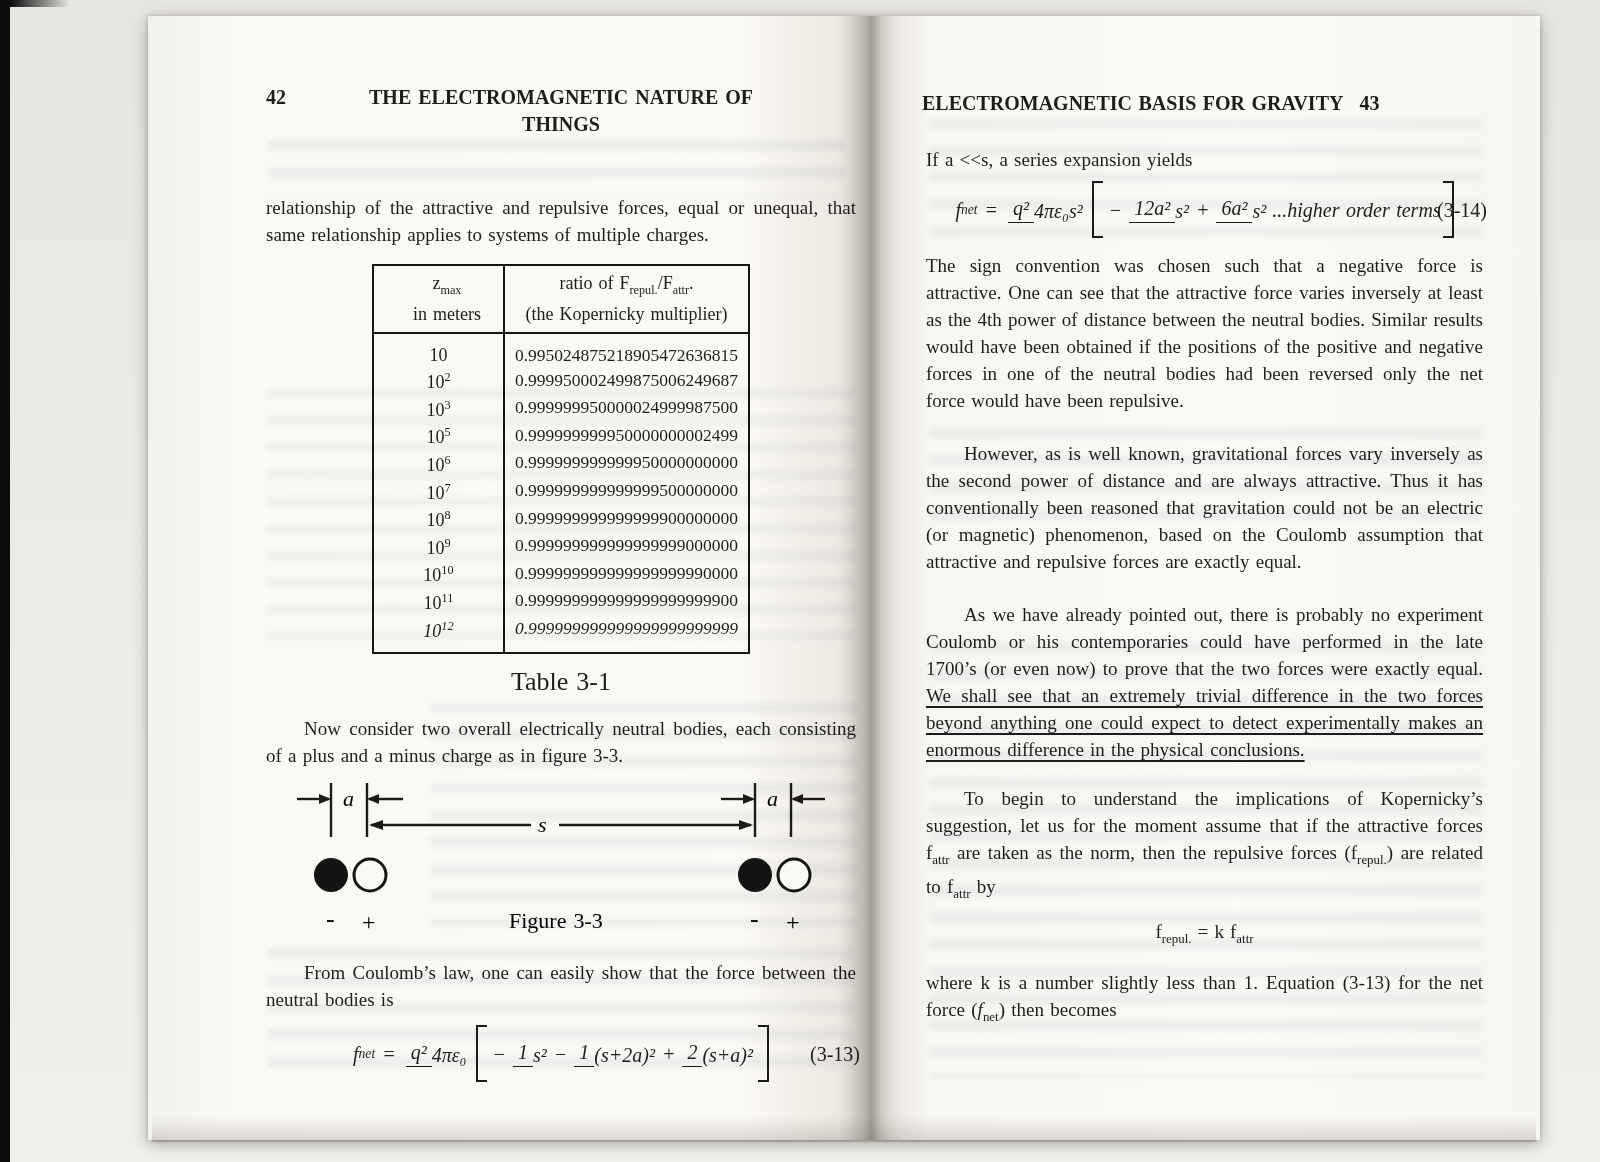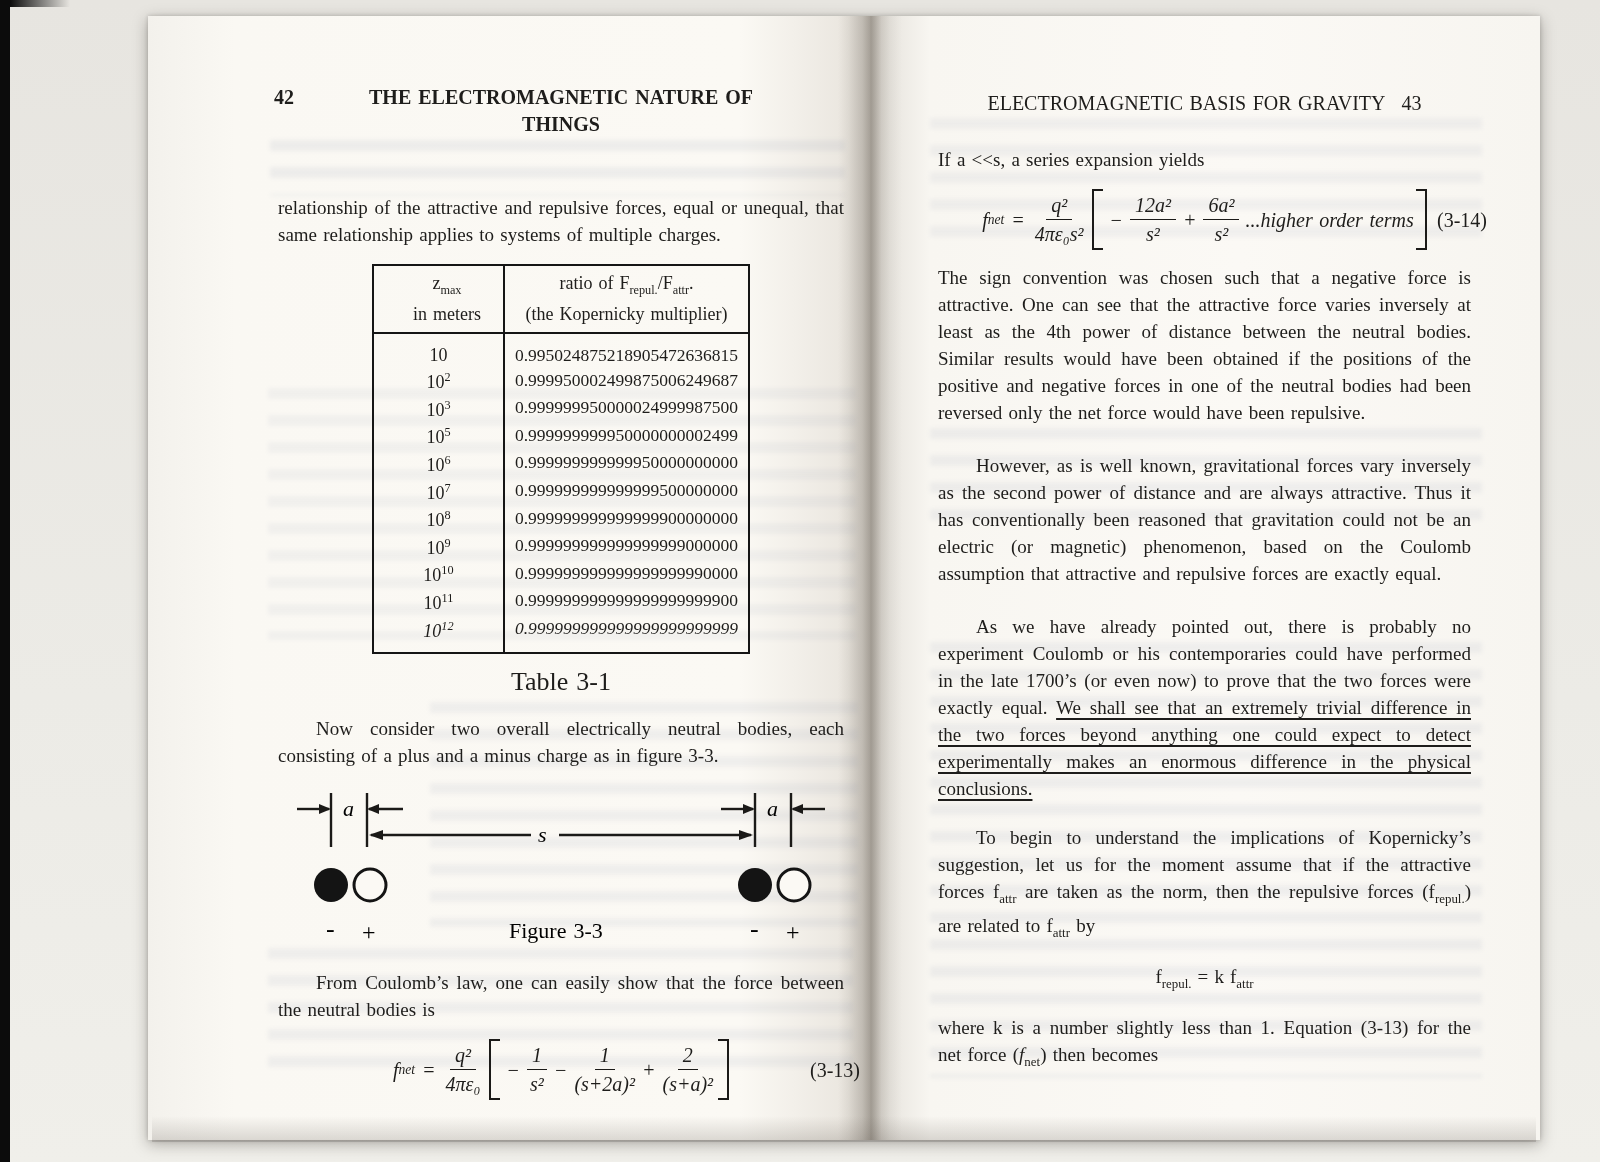--- a/index.html
+++ b/index.html
@@ -25,25 +25,25 @@
     position:absolute;z-index:1;pointer-events:none;
     background:repeating-linear-gradient(180deg,#7d88a2 0px,#7d88a2 11px,transparent 11px,transparent 27px);
     filter:blur(2px);
   }
 
   .col{position:absolute;z-index:2;font-size:19px;line-height:27px;text-align:justify;word-spacing:1.5px;}
   .col-left{left:262px;top:84px;width:598px;}
   .col-right{left:922px;top:88px;width:565px;}
 
   .running-head{position:relative;text-align:center;font-weight:700;font-size:20px;line-height:27px;word-spacing:2px;}
-  .pageno-left{position:absolute;left:12px;top:0;font-weight:700;}
-  .rh-right{text-align:center;font-weight:400;font-size:20px;line-height:30px;}
+  .pageno-left{position:absolute;left:4px;top:0;font-weight:700;}
+  .rh-right{text-align:left;font-weight:700;font-size:20px;line-height:30px;}
   .rh-right .pn{margin-left:16px;}
 
-  p{margin:16px;}
+  p{margin:4px;}
   .ind{text-indent:38px;}
   .mt-para1{margin-top:56px;}
   u.long{text-decoration:underline;text-decoration-thickness:1.5px;text-underline-offset:4px;}
 
   
   table.ktable{border-collapse:collapse;border:2.5px solid #151515;margin:16px auto 0;background:transparent;}
   table.ktable th{border-bottom:2.5px solid #151515;font-weight:400;padding:5px 10px 6px;text-align:center;font-size:18px;line-height:24px;}
   table.ktable th.th1{border-right:2.5px solid #151515;width:92px;padding-left:27px;}
   table.ktable td{padding:0 10px;text-align:center;font-size:17.5px;line-height:22.6px;}
   table.ktable td.zc{border-right:2.5px solid #151515;font-size:18px;}
@@ -53,21 +53,21 @@
   sub{font-size:68%;}
   sup{font-size:68%;}
   .tbl-caption{text-align:center;margin-top:14px;font-size:26px;}
 
   
   .fig-wrap{margin:6px auto 0;width:540px;display:block;}
 
   
   .equation{position:relative;margin-top:10px;text-align:center;font-style:italic;font-size:20px;line-height:24px;}
   .eq-body{display:inline-flex;align-items:center;}
-  .frac{display:inline-flex;flex-direction:column;align-items:center;margin:4px 3px;vertical-align:middle;}
+  .frac{display:inline-flex;flex-direction:row;align-items:center;margin:15px 3px;vertical-align:middle;}
   .frac .num{display:block;border-bottom:1.6px solid #1b1a18;padding:0 5px 2px;}
   .frac .den{display:block;padding-top:2px;}
   .sign{margin:0 4px;}
   .eqs{margin:0 7px;}
   .brk{align-self:stretch;width:9px;border:2.4px solid #1b1a18;}
   .lbrk{border-right:none;margin:0 2px 0 6px;}
   .rbrk{border-left:none;margin:0 0 0 2px;}
   .eq-tag{position:absolute;right:0;top:50%;transform:translateY(-50%);font-style:normal;font-size:20px;}
   .tail{margin-left:3px;}
   .krel{text-align:center;margin-top:10px;font-size:19px;line-height:30px;}

